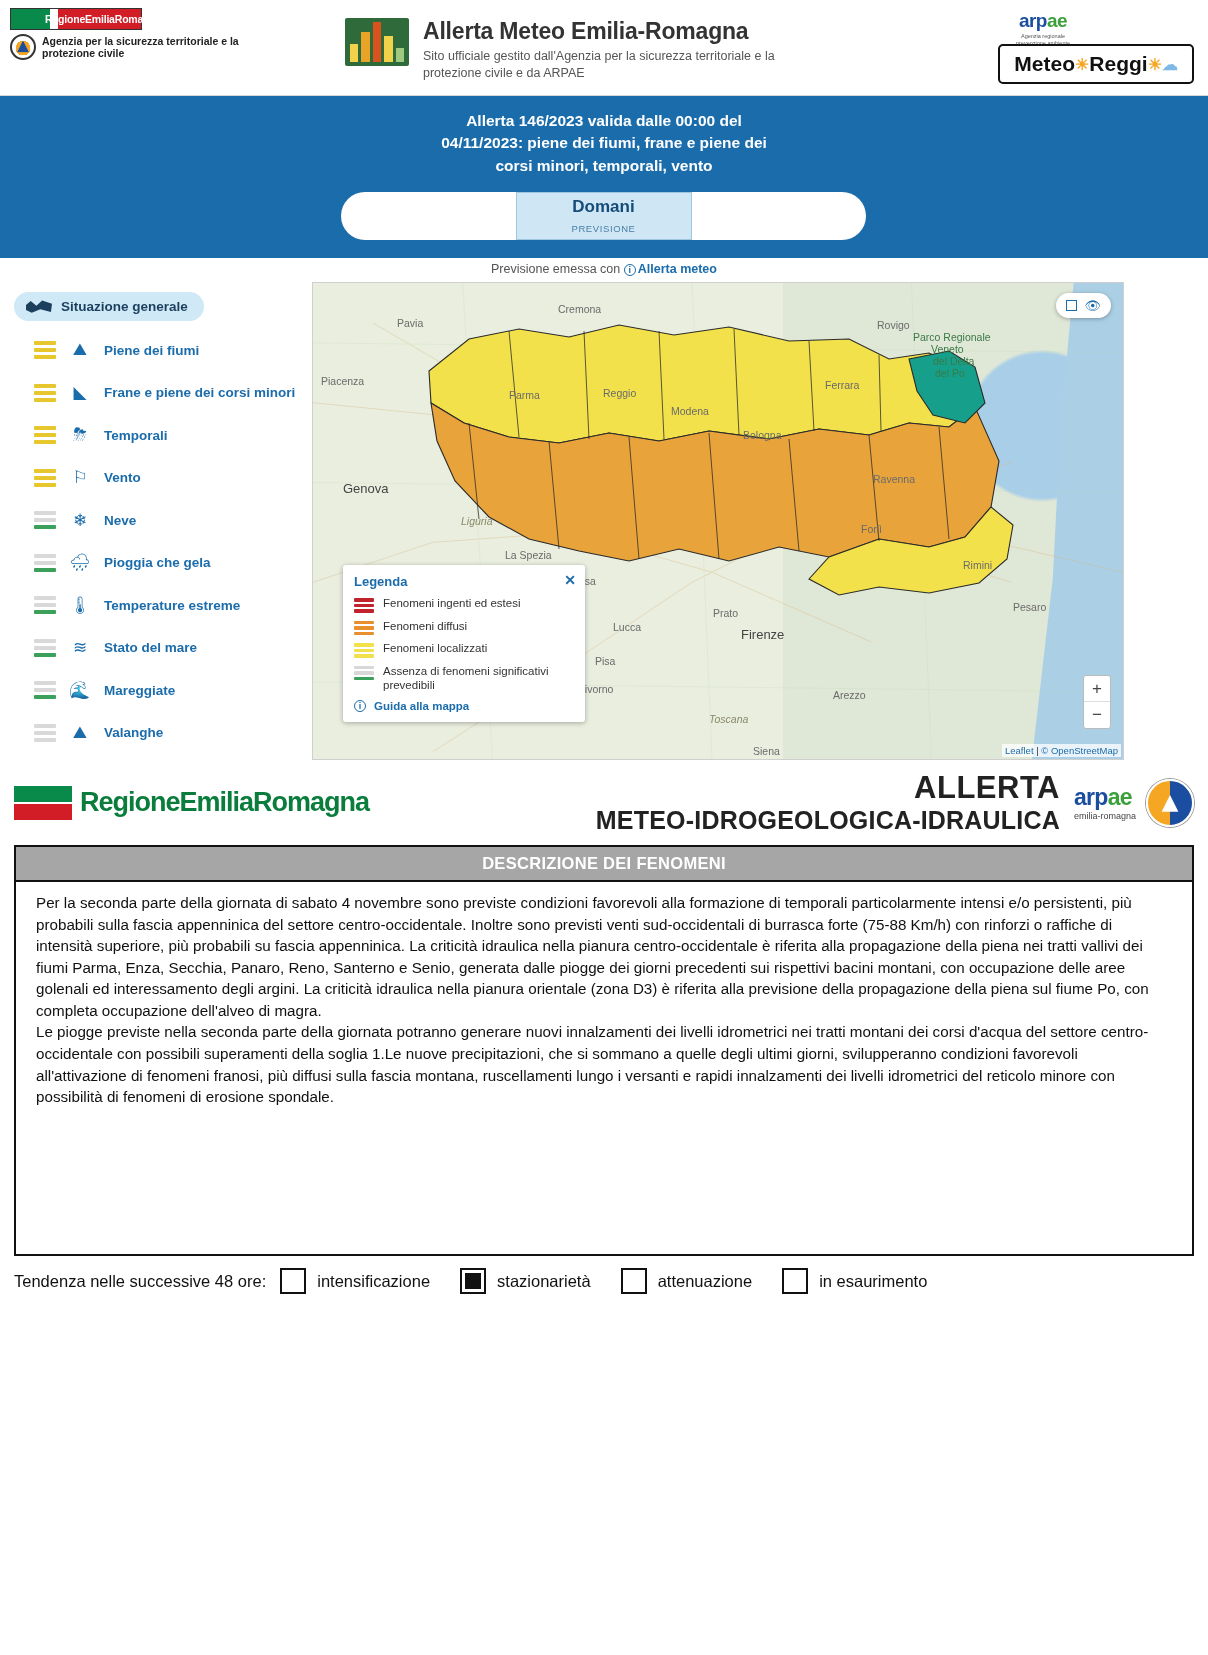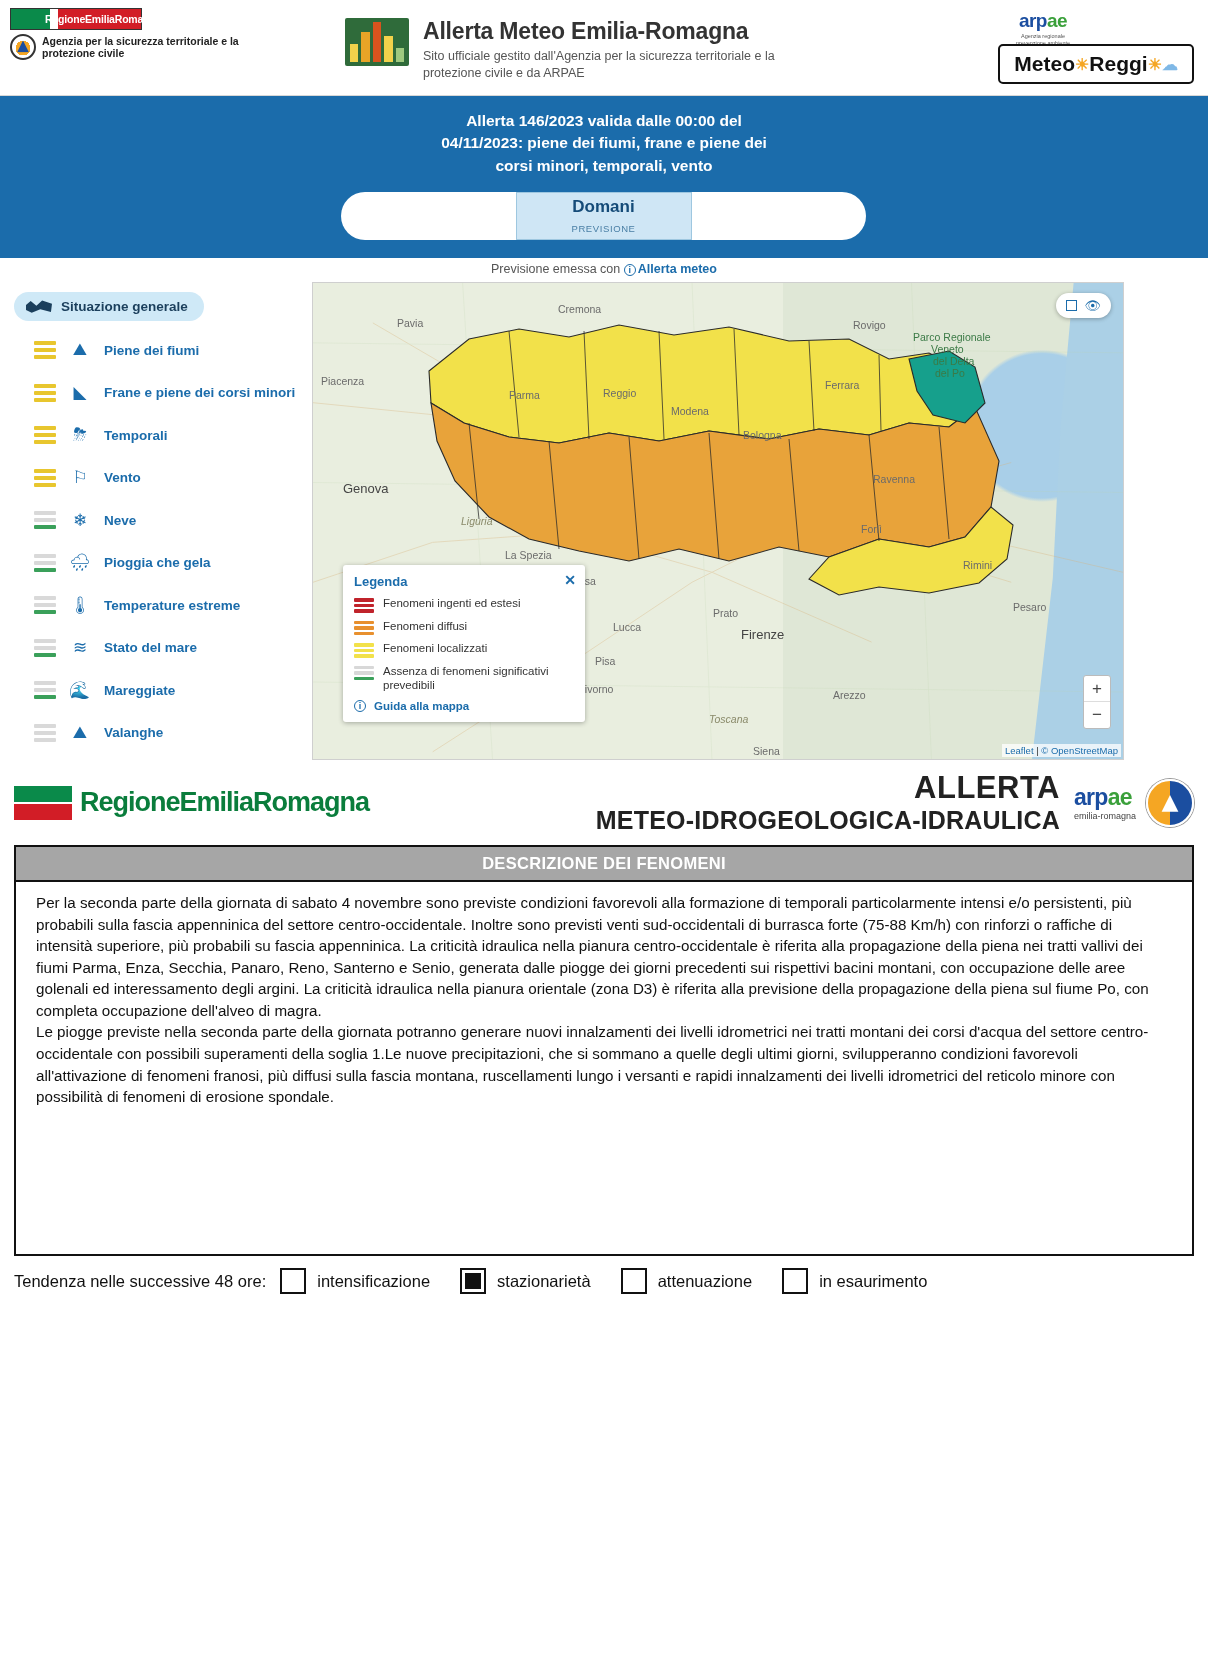--- a/index.html
+++ b/index.html
@@ -551,21 +551,21 @@
           <path d="M300 122 L310 248"></path>
             <path d="M380 128 L390 240"></path>
             <path d="M460 124 L470 230"></path>
           <path d="M530 116 L540 228"></path>
         </g>
       </g>
     </svg>
 
     <div class="map-label" style="left:84px;  top:34px;">Pavia</div>
     <div class="map-label" style="left:245px; top:20px;">Cremona</div>
-    <div class="map-label" style="left:540px; top:36px;">Rovigo</div>
+    <div class="map-label" style="left:564px; top:36px;">Rovigo</div>
     <div class="map-label" style="left:600px; top:48px; color:#3b7a46;">Parco Regionale</div>
     <div class="map-label" style="left:618px; top:60px; color:#3b7a46;">Veneto</div>
     <div class="map-label" style="left:620px; top:72px; color:#3b7a46;">del Delta</div>
     <div class="map-label" style="left:622px; top:84px; color:#3b7a46;">del Po</div>
     <div class="map-label" style="left:8px;   top:92px;">Piacenza</div>
     <div class="map-label" style="left:512px; top:96px;">Ferrara</div>
     <div class="map-label" style="left:196px; top:106px;text-align:center;">Parma</div>
     <div class="map-label" style="left:290px; top:104px;">Reggio</div>
     <div class="map-label" style="left:358px; top:122px;">Modena</div>
     <div class="map-label" style="left:430px; top:146px;">Bologna</div>

